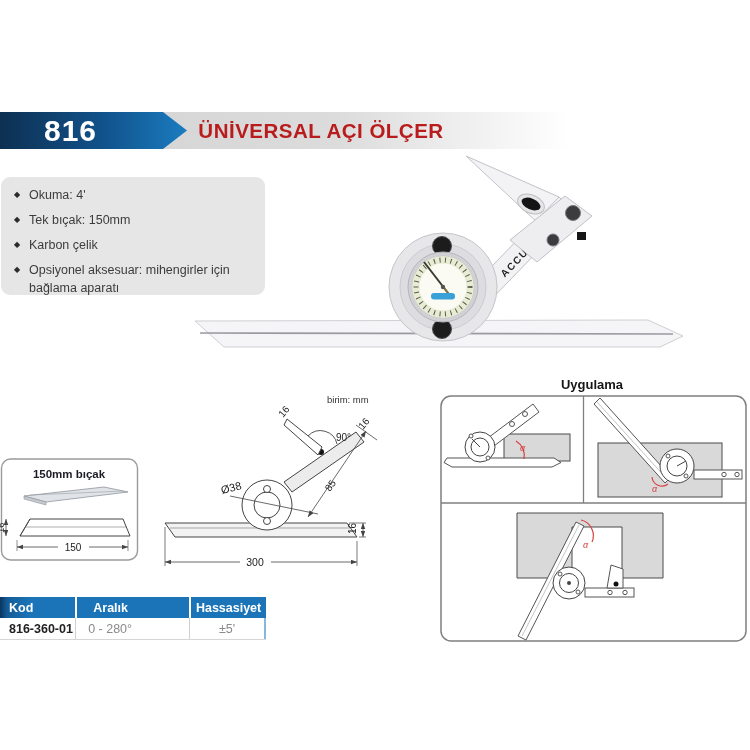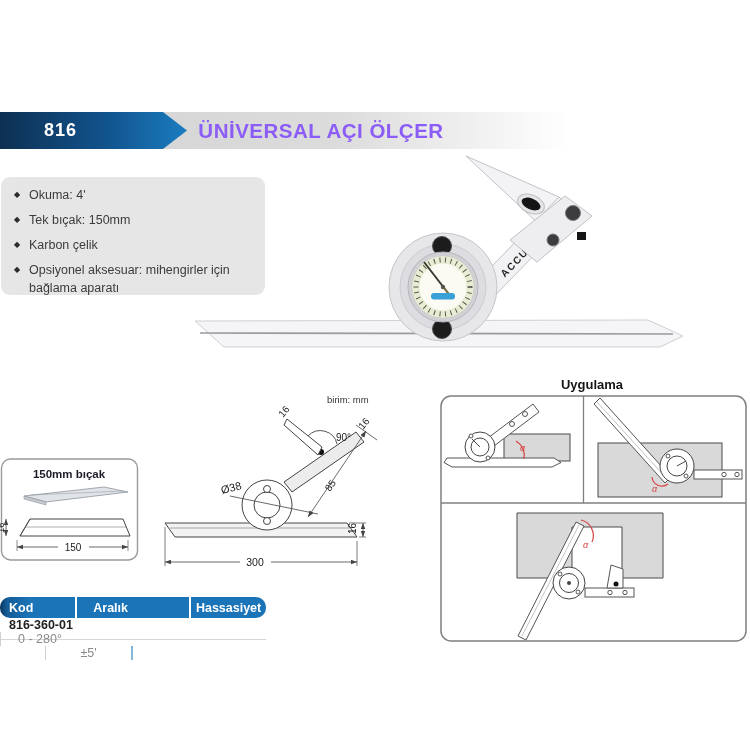--- a/index.html
+++ b/index.html
@@ -6,49 +6,49 @@
   body{font-family:"Liberation Sans", sans-serif;}
   #page{position:relative;width:750px;height:750px;background:#fff;overflow:hidden;}
 
   
   .hdr{position:absolute;left:0;top:112px;width:750px;height:37px;}
   .hdr-gray{position:absolute;left:150px;top:0;width:420px;height:37px;
     background:linear-gradient(90deg,#d6d6d6 0%,#dcdcdc 45%,rgba(255,255,255,0) 100%);}
   .hdr-blue{position:absolute;left:0;top:0;width:187px;height:37px;
     background:linear-gradient(90deg,#0d3052 0%,#11528b 55%,#1a7cc0 100%);
     clip-path:polygon(0 0,163px 0,187px 50%,163px 100%,0 100%);
-    color:#fff;font-size:18px;font-weight:bold;letter-spacing:1px;
+    color:#fff;font-size:30px;font-weight:bold;letter-spacing:1px;
     display:flex;align-items:center;padding-left:44px;box-sizing:border-box;}
   .hdr-title{position:absolute;left:185px;top:0;width:272px;height:37px;
     display:flex;align-items:center;justify-content:center;
-    font-size:20.5px;font-weight:bold;color:#8b5cf6;letter-spacing:.5px;white-space:nowrap;}
+    font-size:20.5px;font-weight:bold;color:#b91c1c;letter-spacing:.5px;white-space:nowrap;}
 
   
   .features{position:absolute;left:1px;top:177px;width:264px;height:118px;
     background:#e6e6e6;border-radius:9px;box-sizing:border-box;padding:9px 10px 0 13px;}
   .feat-item{display:flex;font-size:12.5px;color:#3c3c3c;line-height:18px;margin-bottom:7px;}
   .feat-bullet{width:15px;flex:0 0 15px;font-size:8px;color:#2b2b2b;line-height:18px;}
   .feat-text{flex:1;}
 
   
   svg{position:absolute;overflow:visible;}
   svg text{font-family:"Liberation Sans", sans-serif;}
   #photo{left:185px;top:140px;}
   #techdraw{left:160px;top:390px;}
   #bladebox{left:0px;top:455px;}
   #uygulama{left:440px;top:374px;}
 
   
   .spec{position:absolute;left:0;top:597px;width:266px;font-size:12.5px;}
   .spec-head{display:flex;height:21px;
     background:linear-gradient(90deg,#0a3560 0px,#145c96 7px,#1b74b8 30px,#1b74b8 100%);
-    color:#fff;font-weight:bold;border-radius:10px;}
+    color:#fff;font-weight:bold;}
   .spec-head .c{display:flex;align-items:center;justify-content:center;box-sizing:border-box;}
   .spec-head .c + .c{border-left:2px solid #fff;}
-  .spec-row{display:flex;height:21px;background:#fff;border-bottom:1px solid #d6d6d6;flex-direction:column;}
+  .spec-row{display:flex;height:21px;background:#fff;border-bottom:1px solid #d6d6d6;}
   .spec-row .c{display:flex;align-items:center;justify-content:center;box-sizing:border-box;color:#8a8a8a;}
   .spec-row .c + .c{border-left:1px solid #d0d0d0;}
   .spec-row .c:last-child{border-right:2px solid #85b8dc;}
   .c.kod{width:85px;justify-content:flex-start;padding-left:9px;}
   .c.aralik{width:79px;}
   .c.hassas{width:88px;margin-left:45px;}
   .spec-row .kod{color:#222;font-weight:bold;}
 </style>
 </head>
 <body>

